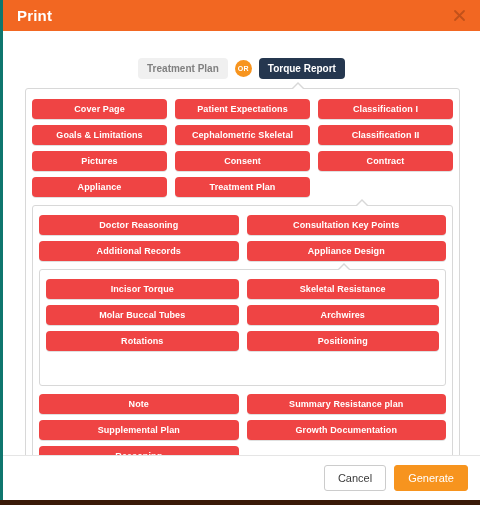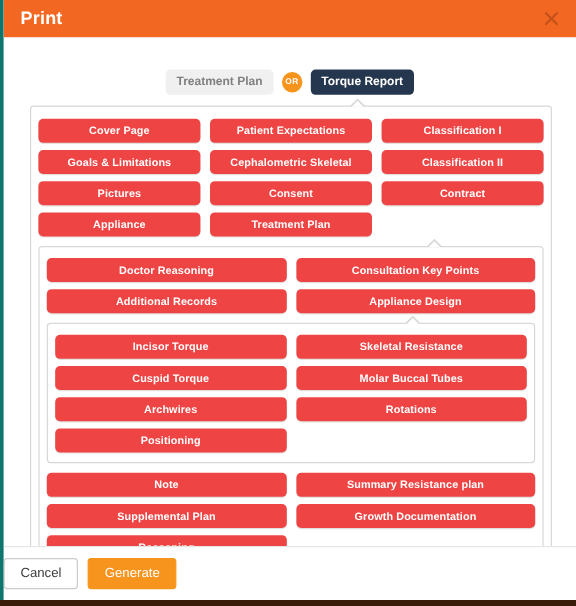--- a/index.html
+++ b/index.html
@@ -121,21 +121,21 @@
     letter-spacing:.1px;
     box-shadow:0 1px 0 rgba(0,0,0,.12);
     position:relative;
   }
   .opt.ghost{background:transparent;box-shadow:none;cursor:default;}
 
   
   .footer{
     height:44px;min-height:44px;
     border-top:1px solid #e5e5e5;
-    display:flex;align-items:center;
+    display:flex;align-items:center;justify-content:flex-end;
     gap:8px;
     padding:0 12px 0 0;
   }
   .btn{
     font-size:11px;
     padding:6px 13px;
     border-radius:3px;
     cursor:pointer;
     line-height:1.1;
     box-sizing:border-box;
@@ -195,21 +195,20 @@
           <div class="opt">Additional Records</div>
           <div class="opt">Appliance Design</div>
         </div>
 
         <div class="panel lvl3">
           <div class="notch" style="left:297px;"></div>
 
           <div class="grid two">
             <div class="opt">Incisor Torque</div>
             <div class="opt">Skeletal Resistance</div>
-            <div class="opt">Cuspid Torque</div>
             <div class="opt">Molar Buccal Tubes</div>
             <div class="opt">Archwires</div>
             <div class="opt">Rotations</div>
             <div class="opt">Positioning</div>
             <div class="opt ghost"></div>
           </div>
         </div>
 
         <div class="grid two" style="margin-top:8px;">
           <div class="opt">Note</div>

